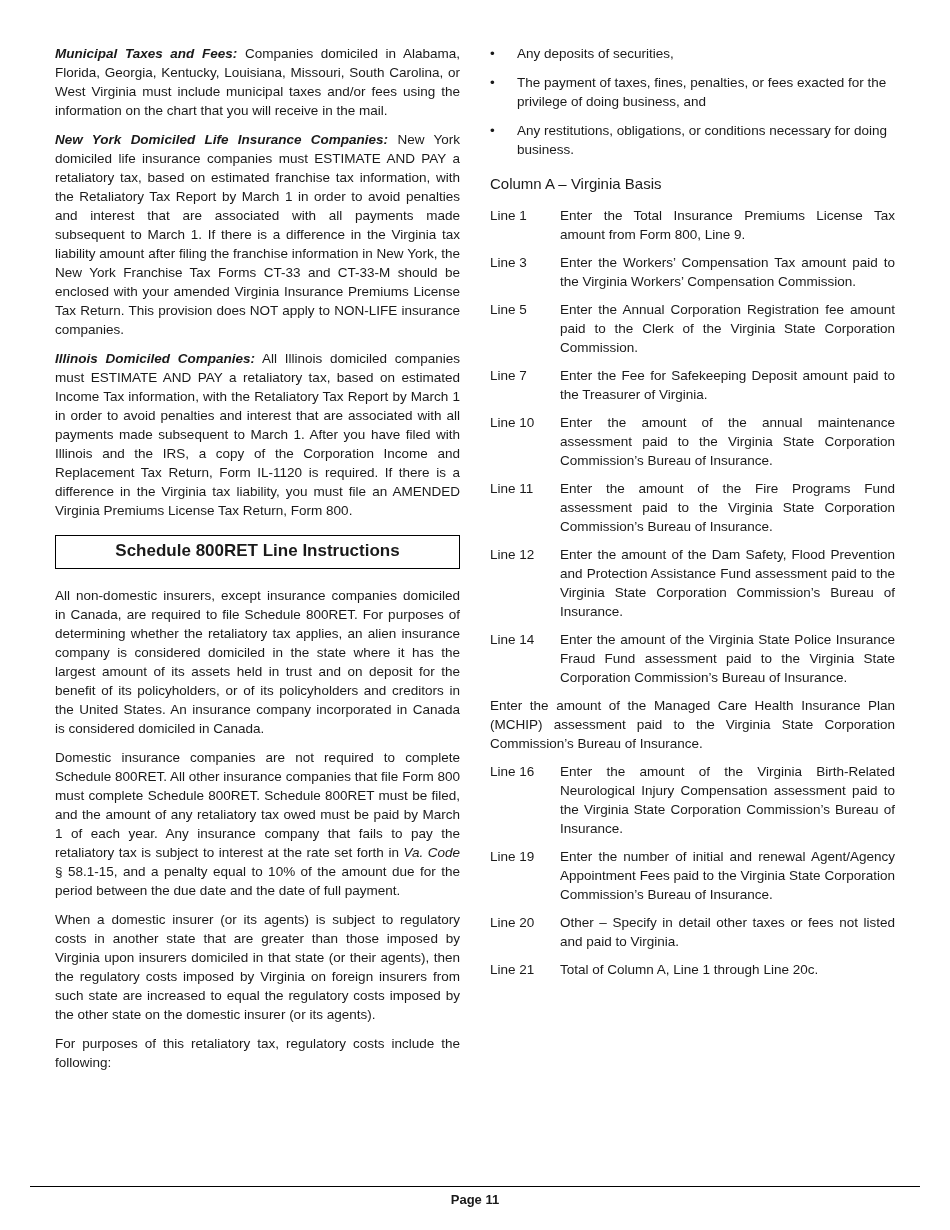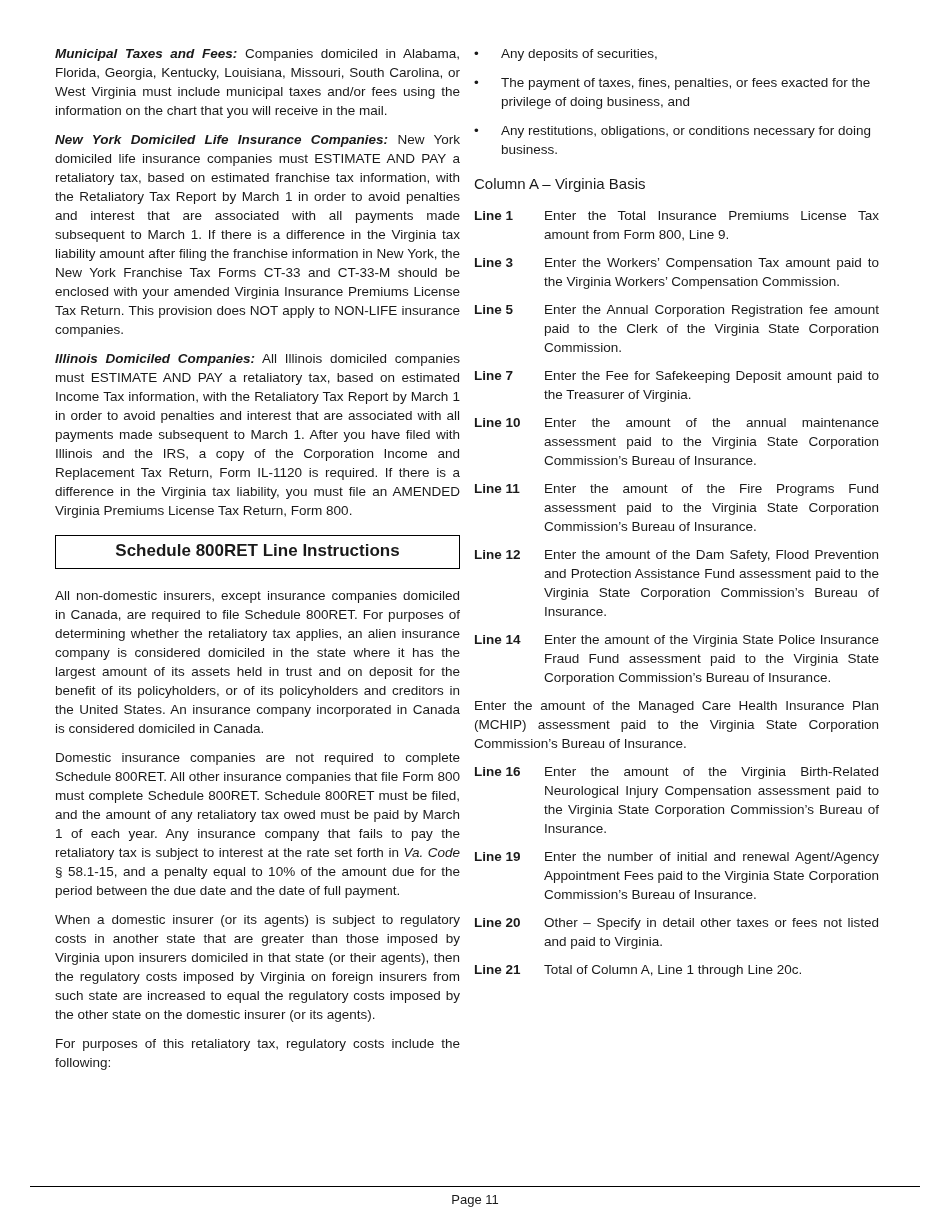--- a/index.html
+++ b/index.html
@@ -12,21 +12,21 @@
     position: relative;
     overflow: hidden;
   }
   .page {
     position: relative;
     width: 950px;
     height: 1230px;
     padding: 44px 55px 0 55px;
     box-sizing: border-box;
   }
-  .columns { display: flex; gap: 14px; }
+  .columns { display: flex; gap: 30px; }
   .col { width: 405px; flex: none; }
 
   .para {
     font-size: 13.5px;
     line-height: 19px;
     text-align: justify;
     margin: 0 0 10px 0;
   }
   .lead { font-weight: bold; font-style: italic; }
   .vacode { font-style: italic; }
@@ -53,29 +53,30 @@
     font-weight: normal;
     margin: 16px 0 14px 0;
   }
 
   .line-item {
     display: flex;
     font-size: 13.5px;
     line-height: 19px;
     margin-bottom: 9px;
   }
-  .line-label { width: 70px; flex: none; font-weight: bold; }
+  .line-label { width: 70px; flex: none; font-weight: normal; }
   .line-text { flex: 1; text-align: justify; }
 
   .footer {
     position: absolute;
     left: 30px;
     right: 30px;
     bottom: 22px;
     text-align: center;
+    font-weight: bold;
   }
   .footer-rule { border-top: 1px solid #000; height: 0; margin-bottom: 3px; }
   .footer-text { font-size: 13px; color: #1a1a1a; }
 </style>
 </head>
 <body>
 
 <div class="page">
   <div class="columns">
 

